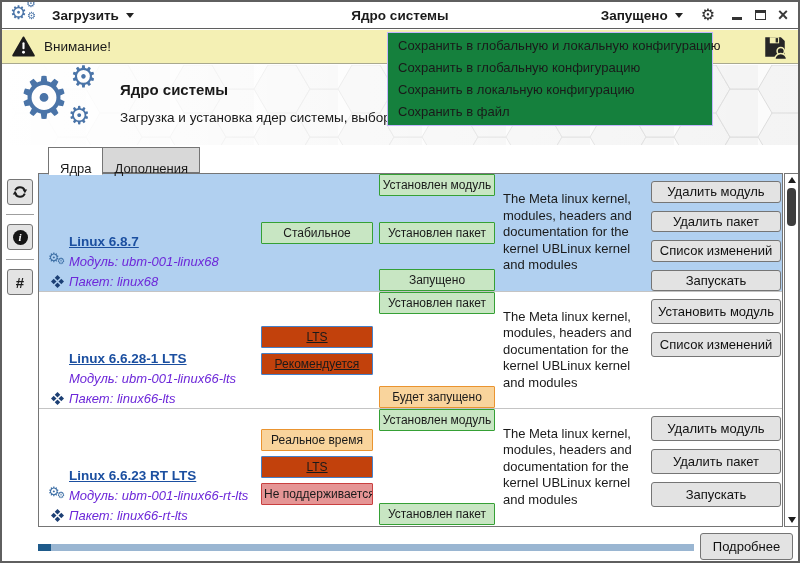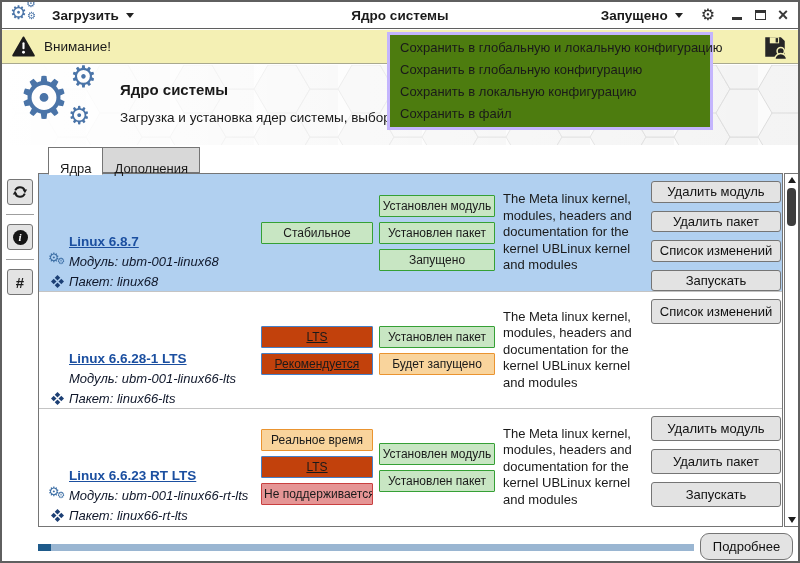--- a/index.html
+++ b/index.html
@@ -34,22 +34,22 @@
   
   .header{position:absolute;left:0;top:63px;right:0;height:80px;background:#fdfdfd;overflow:hidden;}
   .hexbg{position:absolute;left:0;top:0;}
   .hlogo{position:absolute;left:16px;top:2px;width:104px;height:76px;color:#4a74a8;}
   .hlogo .g1{position:absolute;left:0;top:-4px;font-size:58px;line-height:70px;}
   .hlogo .g2{position:absolute;left:52px;top:-8px;font-size:30px;}
   .hlogo .g3{position:absolute;left:50px;top:34px;font-size:25px;}
   .htitle{position:absolute;left:118px;top:16px;font-size:15px;font-weight:bold;}
   .hsub{position:absolute;left:118px;top:45px;font-size:13.5px;}
   
-  .save-menu{position:absolute;left:385px;top:30px;width:326px;background:#4d7c0f;
-    border:3px solid #c4b5fd;z-index:30;padding:2px 0;}
+  .save-menu{position:absolute;left:385px;top:30px;width:326px;background:#15803d;
+    border:1px solid #c4b5fd;z-index:30;padding:2px 0;}
   .mi{font-size:13px;line-height:20px;padding:1px 10px;white-space:nowrap;}
   
   .tabs{position:absolute;left:46px;top:145px;display:flex;align-items:flex-start;z-index:5;}
   .tab{height:26px;line-height:25px;padding:8px 11px;font-size:13px;background:#d8d8d8;
     border:1px solid #757575;margin-right:-1px;}
   .tab.active{background:#fff;height:28px;border-bottom:1px solid #fff;z-index:6;}
   
   .ltools{position:absolute;left:4px;top:177px;width:28px;display:flex;
     flex-direction:column;align-items:center;}
   .ltbtn{width:26px;height:26px;background:#e3e3e3;border:1px solid #757575;border-radius:3px;
@@ -62,27 +62,27 @@
   
   .list{position:absolute;left:36px;top:171px;width:745px;height:354px;background:#fff;
     border:1px solid #757575;overflow:hidden;}
   .krow{display:flex;height:117px;padding-left:6px;background:#fff;}
   .krow + .krow{border-top:1px solid #c4c4c4;}
   .krow.selected{background:#b1d0f0;}
   .kinfo{width:210px;display:flex;flex-direction:column;justify-content:flex-end;}
   .kline{display:flex;align-items:center;height:20px;}
   .kicon{width:24px;display:flex;align-items:center;justify-content:center;flex:none;}
   .kname{font-weight:bold;font-size:13.5px;color:#1b4fa0;text-decoration:underline;cursor:pointer;}
-  .kmeta{font-style:italic;font-size:13px;color:#0f172a;white-space:nowrap;}
+  .kmeta{font-style:italic;font-size:13px;color:#6d28d9;white-space:nowrap;}
   .mgwrap{position:relative;width:18px;height:16px;color:#3c6ea5;}
   .mgwrap .mg1{position:absolute;left:0;top:-3px;font-size:13px;}
   .mgwrap .mg2{position:absolute;left:9px;top:3px;font-size:9px;}
   .bcol{display:flex;flex-direction:column;justify-content:center;gap:5px;margin-left:6px;}
   .c1{width:112px;}
-  .c2{width:116px;}
+  .c2{width:116px;justify-content:space-between;}
   .badge{display:block;font-size:12px;line-height:14px;padding:3px 2px;text-align:center;
     border:1px solid #888;border-radius:1px;background:#eee;white-space:nowrap;overflow:hidden;}
   .badge-green{background:#c8e6c3;border-color:#35a035;}
   .badge-blue{background:#c2410c;border-color:#4580c8;text-decoration:underline;}
   .badge-orange{background:#f9d49c;border-color:#ea9430;}
   .badge-red{background:#e59595;border-color:#c94040;}
   .desc{width:140px;margin-left:8px;align-self:center;font-size:13px;line-height:16.5px;}
   .kbtns{width:130px;margin-left:8px;padding-top:7px;display:flex;flex-direction:column;gap:8px;}
   .kbtn{height:25px;font-size:13px;font-family:"Liberation Sans",sans-serif;background:#e3e3e3;
     border:1px solid #757575;border-radius:3px;color:#111;cursor:pointer;white-space:nowrap;padding:0 2px;}
@@ -91,21 +91,21 @@
     border:1px solid #757575;}
   .sarr{width:0;height:0;border-left:4px solid transparent;border-right:4px solid transparent;margin:3px auto 0;}
   .sarr.up{border-bottom:6px solid #1d1d1d;}
   .sarr.down{border-top:6px solid #1d1d1d;position:absolute;bottom:3px;left:2.5px;margin:0;}
   .sthumb{width:9px;height:38px;background:#3d3d3d;border-radius:4px;margin:5px auto 0;}
   
   .ptrack{position:absolute;left:36px;top:542px;width:656px;height:7px;background:#9ab6d2;}
   .pfill{height:100%;width:13px;background:#1e5a8a;}
   .details-btn{position:absolute;left:698px;top:531px;width:93px;height:27px;font-size:13px;
     font-family:"Liberation Sans",sans-serif;background:#e3e3e3;border:1px solid #757575;
-    border-radius:9px;color:#111;cursor:pointer;}
+    border-radius:3px;color:#111;cursor:pointer;}
 </style>
 </head>
 <body>
 
 <div class="window">
 
   <div class="titlebar">
     <span class="tlogo">
       <span class="g1">⚙</span>
       <span class="g2">⚙</span>
@@ -280,20 +280,21 @@
       <div class="bcol c1">
         <span class="badge badge-blue">LTS</span>
         <span class="badge badge-blue">Рекомендуется</span>
       </div>
       <div class="bcol c2">
         <span class="badge badge-green">Установлен пакет</span>
         <span class="badge badge-orange">Будет запущено</span>
       </div>
       <div class="desc">The Meta linux kernel, modules, headers and documentation for the kernel UBLinux kernel and modules</div>
       <div class="kbtns">
+        <button class="kbtn">Установить модуль</button>
         <button class="kbtn">Список изменений</button>
       </div>
     </div>
 
     <div class="krow">
       <div class="kinfo">
         <div class="kline">
             <span class="kicon"></span>
           <span class="kname">Linux 6.6.23 RT LTS</span>
           </div>

